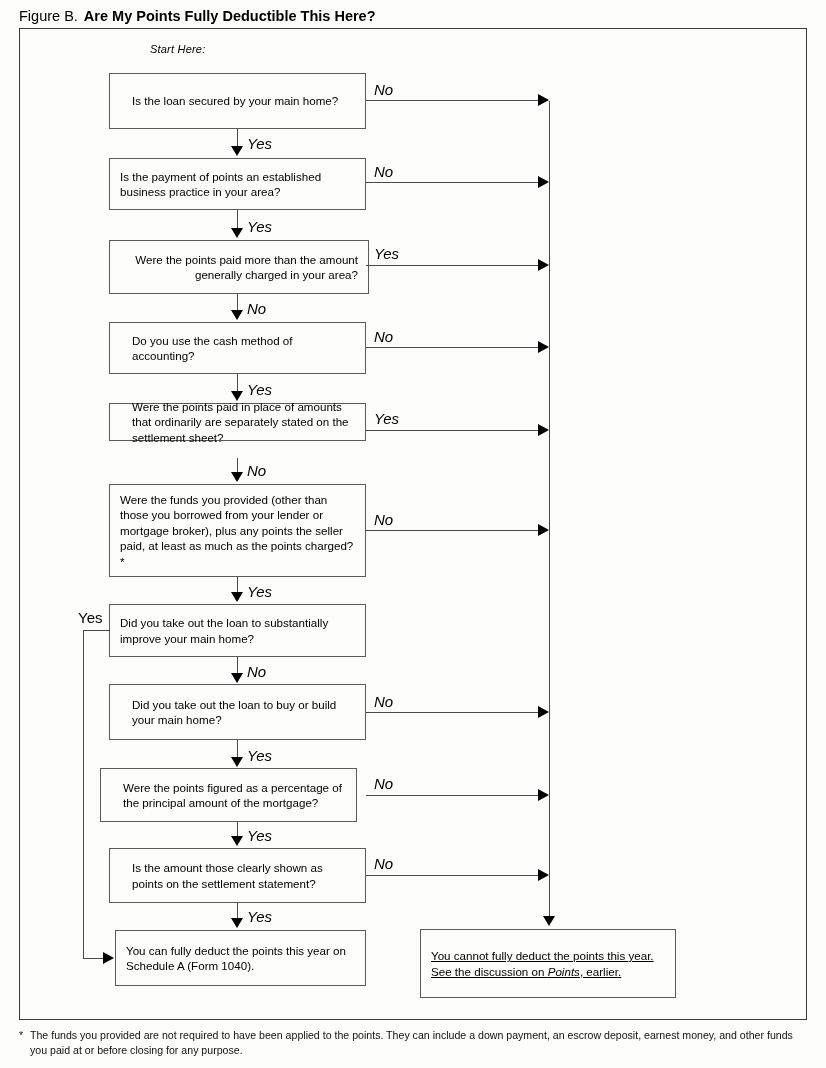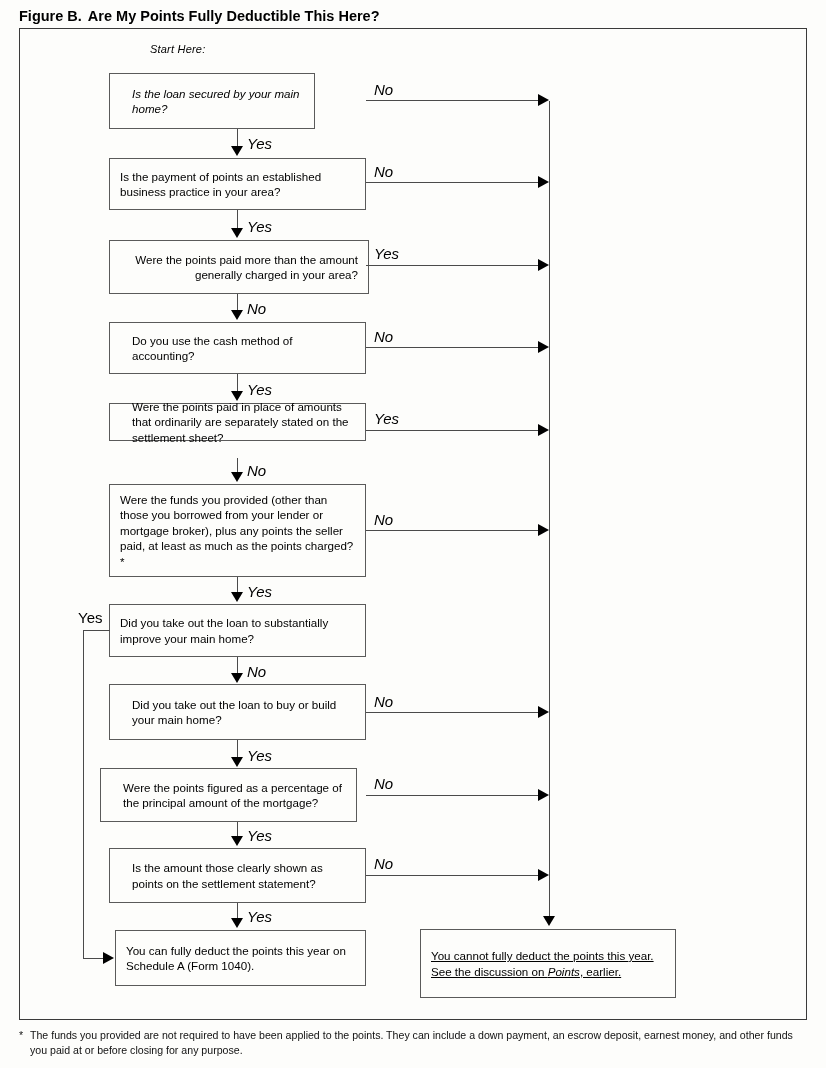--- a/index.html
+++ b/index.html
@@ -5,21 +5,21 @@
   html,body{margin:0;padding:0;background:#ffffff;}
   body{
     width:826px;height:1068px;position:relative;overflow:hidden;
     font-family:"Liberation Sans","DejaVu Sans",sans-serif;
     color:#000;background:#fdfdfb;
   }
   #title{
     position:absolute;left:19px;top:5px;width:780px;height:22px;
     font-size:14.5px;line-height:22px;white-space:nowrap;
   }
-  #title .fig{font-weight:700;}
+  #title .fig{font-weight:400;}
   #title .q{font-weight:bold;margin-left:6px;}
 
   #frame{
     position:absolute;left:19px;top:28px;width:788px;height:992px;
     border:1.3px solid #3a3a3a;box-sizing:border-box;background:transparent;
   }
 
   #start-here{
     position:absolute;left:150px;top:43px;width:176px;
     text-align:left;font-size:11px;font-weight:normal;font-style:italic;
@@ -67,21 +67,21 @@
 <body>
 
 <div id="title">
   <span class="fig">Figure B.</span><span class="q">Are My Points Fully Deductible This Here?</span>
 </div>
 
 <div id="frame"></div>
 
 <div id="start-here">Start Here:</div>
 
-<div class="node center-text indent" style="left:109px;top:73px;width:206px;height:56px;font-style:italic;">
+<div class="node center-text indent" style="left:109px;top:73px;width:257px;height:56px;">
   <span class="txt">Is the loan secured by your main home?</span>
 </div>
 
 <div class="node" style="left:109px;top:158px;width:257px;height:52px;">
   <span class="txt">Is the payment of points an established business practice in your area?</span>
 </div>
 
 <div class="node" style="left:109px;top:240px;width:260px;height:54px;text-align:right;">
   <span class="txt">Were the points paid more than the amount generally charged in your area?</span>
 </div>

